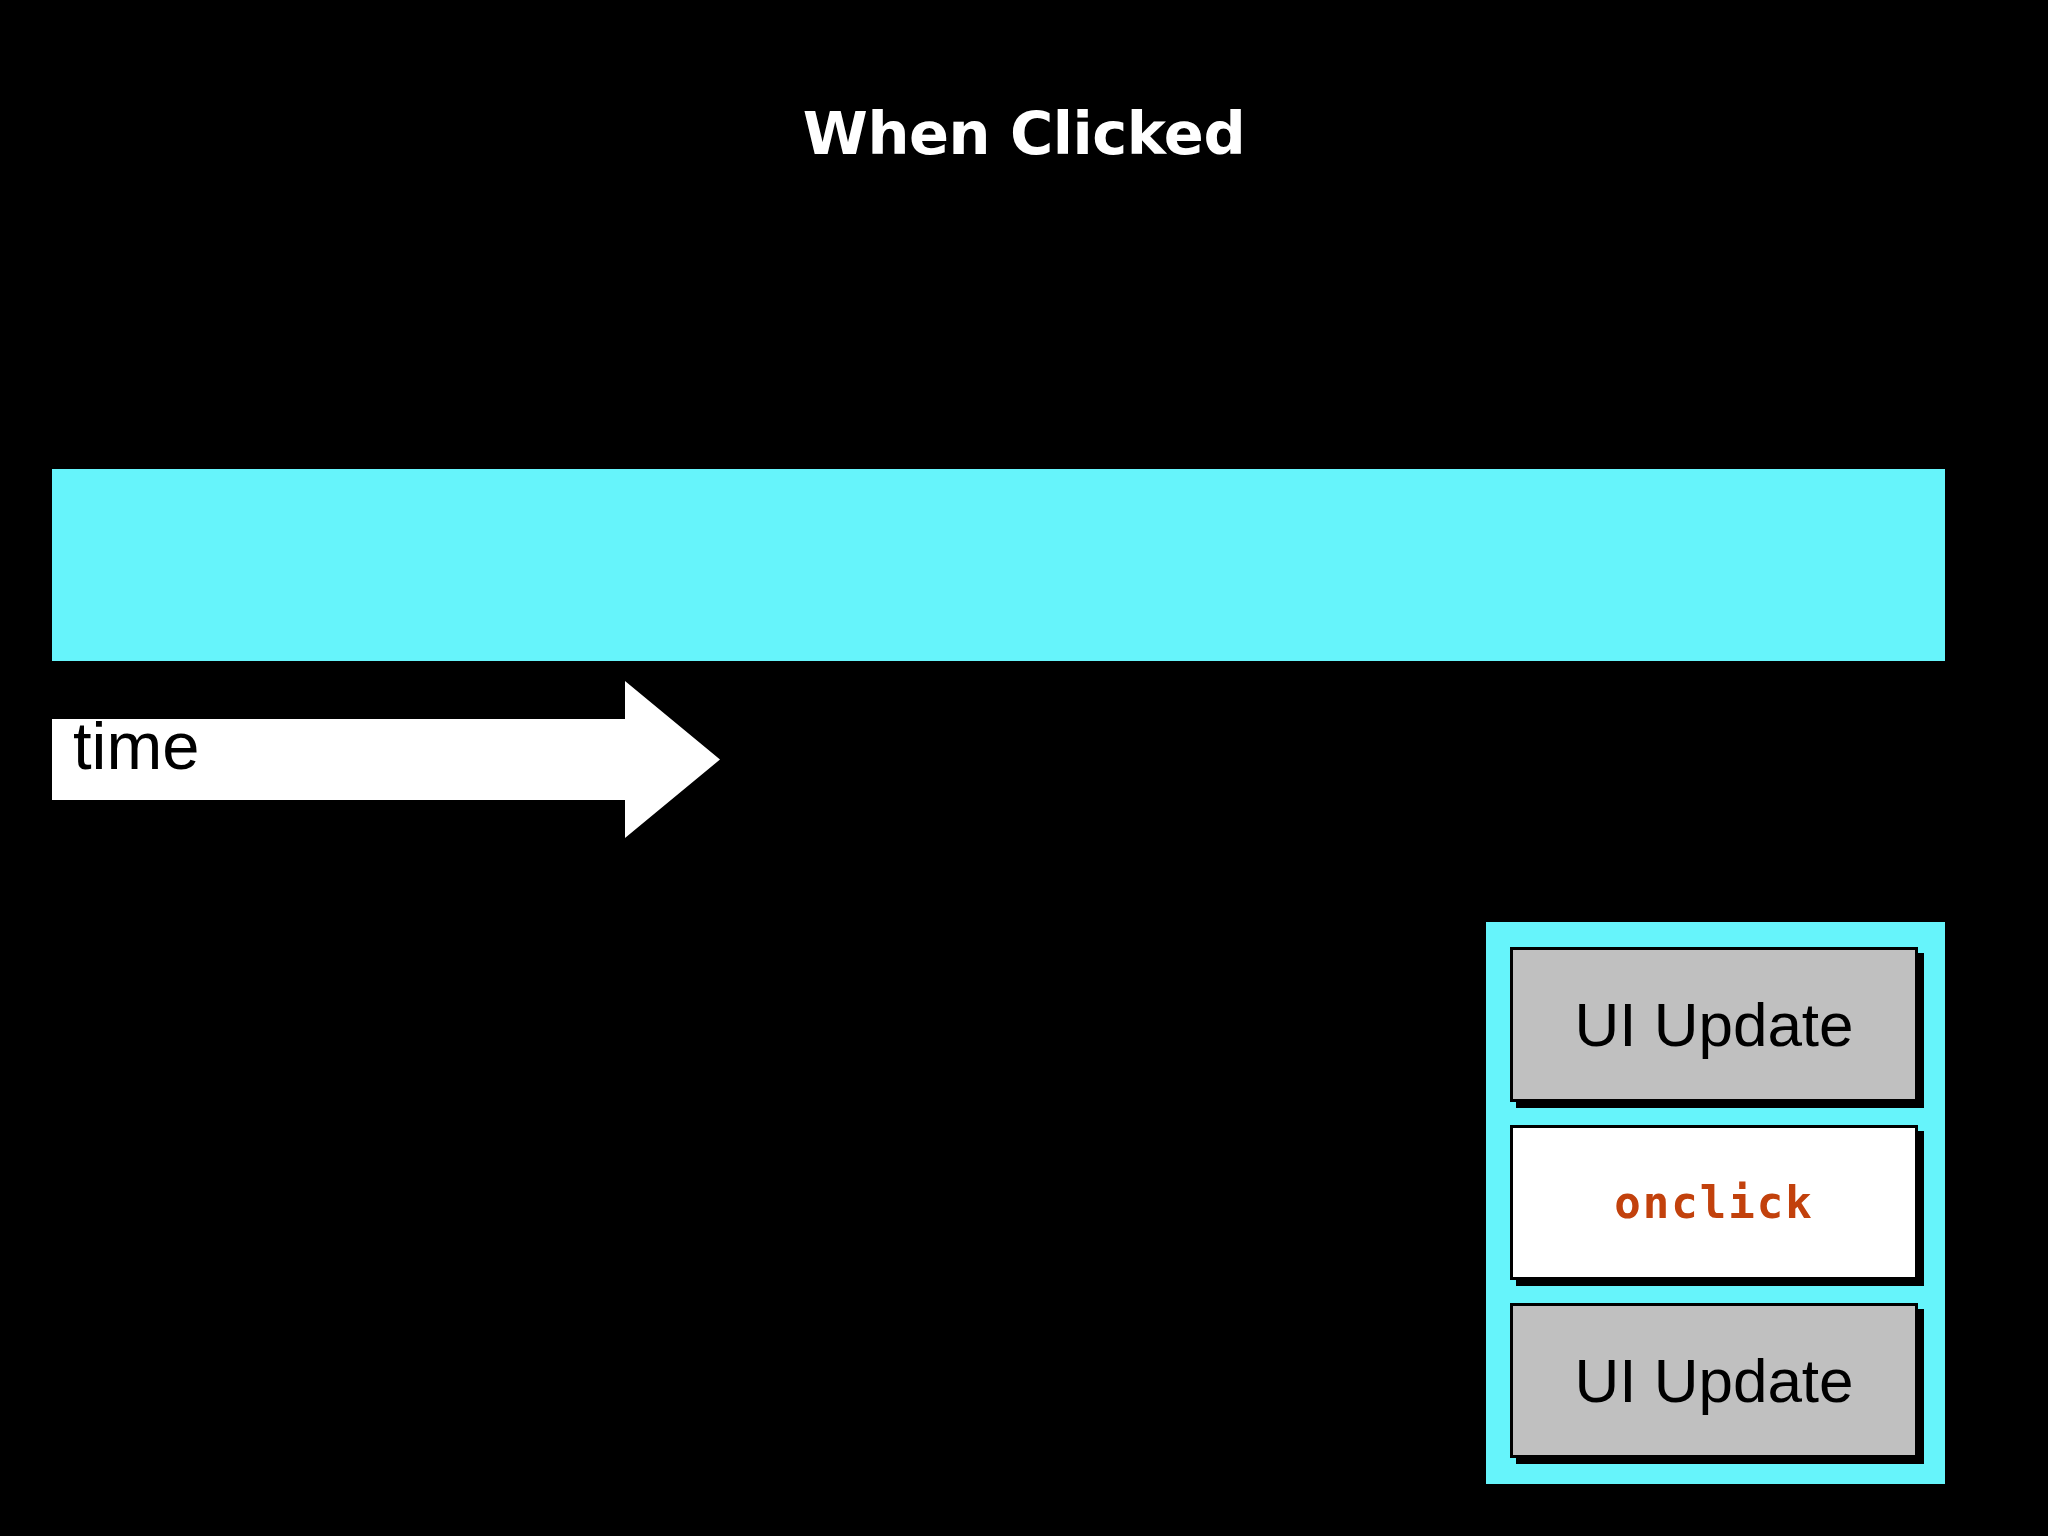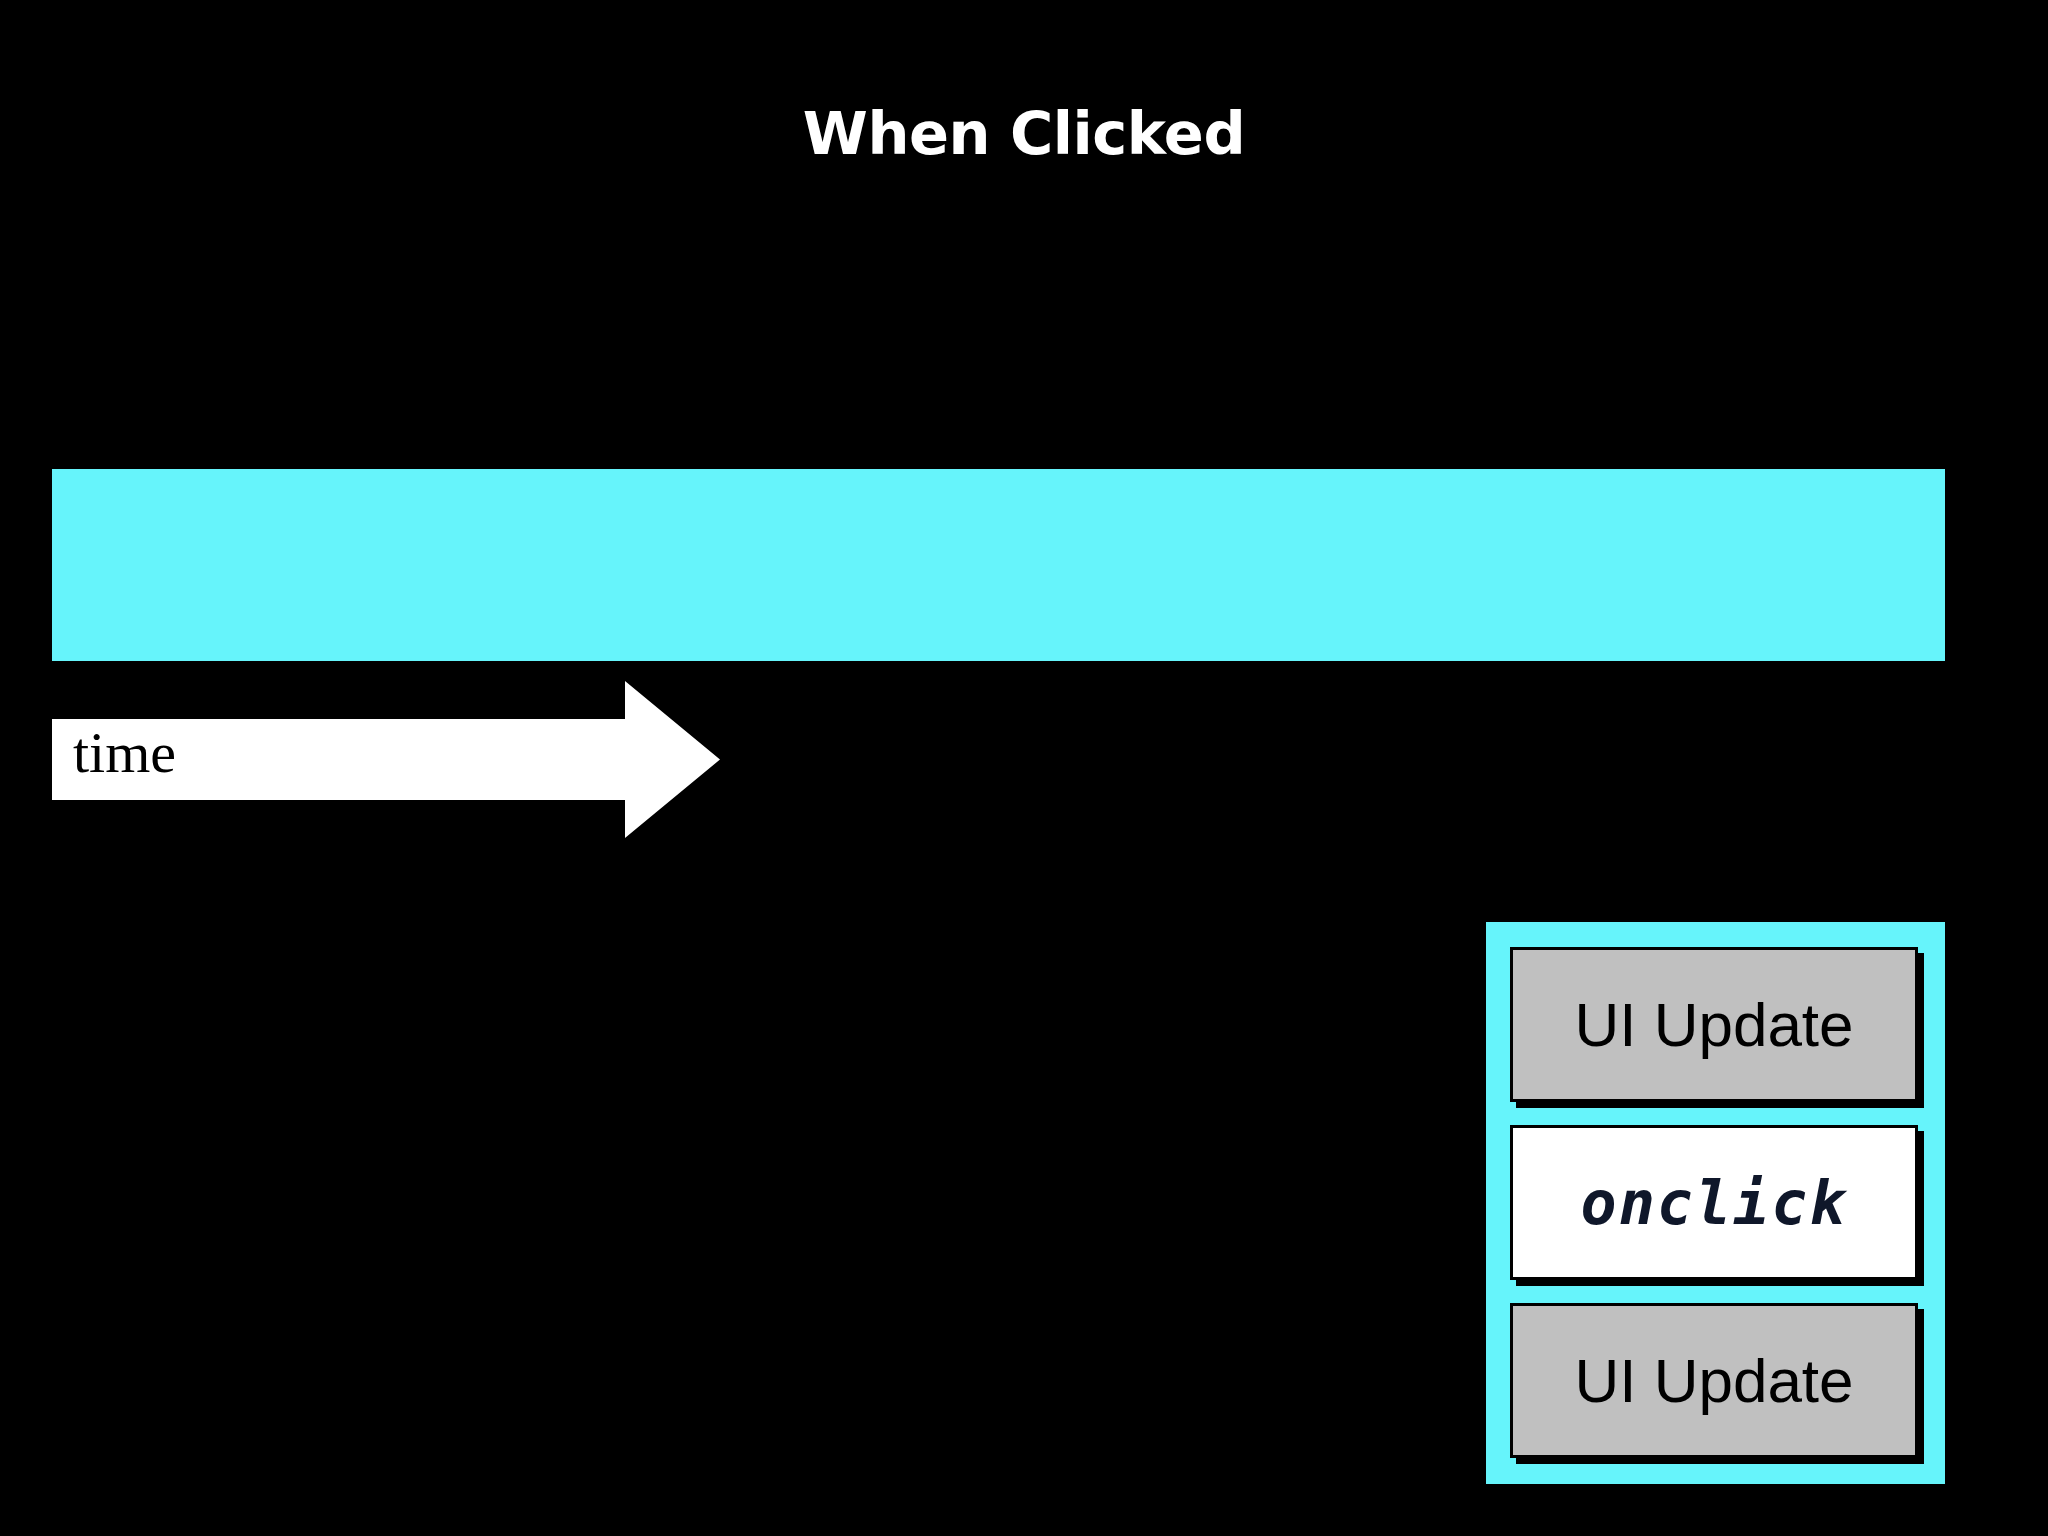--- a/index.html
+++ b/index.html
@@ -51,24 +51,24 @@
     height: 157px;
   }
   #time-arrow svg {
     display: block;
     width: 668px;
     height: 157px;
   }
   #time-arrow-label {
     position: absolute;
     left: 21px;
-    top: 43px;
+    top: 31px;
     color: #000000;
-    font-family: Liberation Serif, serif;
-    font-size: 58px;
+    font-family: Liberation Sans, sans-serif;
+    font-size: 67px;
     line-height: 1;
     white-space: pre;
   }
 
   
   #event-stack {
     position: absolute;
     left: 1486px;
     top: 922px;
     width: 459px;
@@ -100,28 +100,27 @@
     margin-top: 23px;
   }
   .ui-label {
     color: #000000;
     font-family: "Liberation Sans", sans-serif;
     font-size: 62px;
     line-height: 1;
     white-space: pre;
   }
   .code-label {
-    color: #0f172a;
+    color: #c2410c;
     font-family: "DejaVu Sans Mono", "Liberation Mono", monospace;
     font-weight: bold;
-    font-size: 60px;
+    font-size: 44px;
     line-height: 1;
     letter-spacing: 2px;
     white-space: pre;
-    font-style: italic;
   }
 </style>
 </head>
 <body>
 
 <div id="stage">
 
   <div id="slide-title">When Clicked</div>
 
   <div id="timeline-bar"></div>

